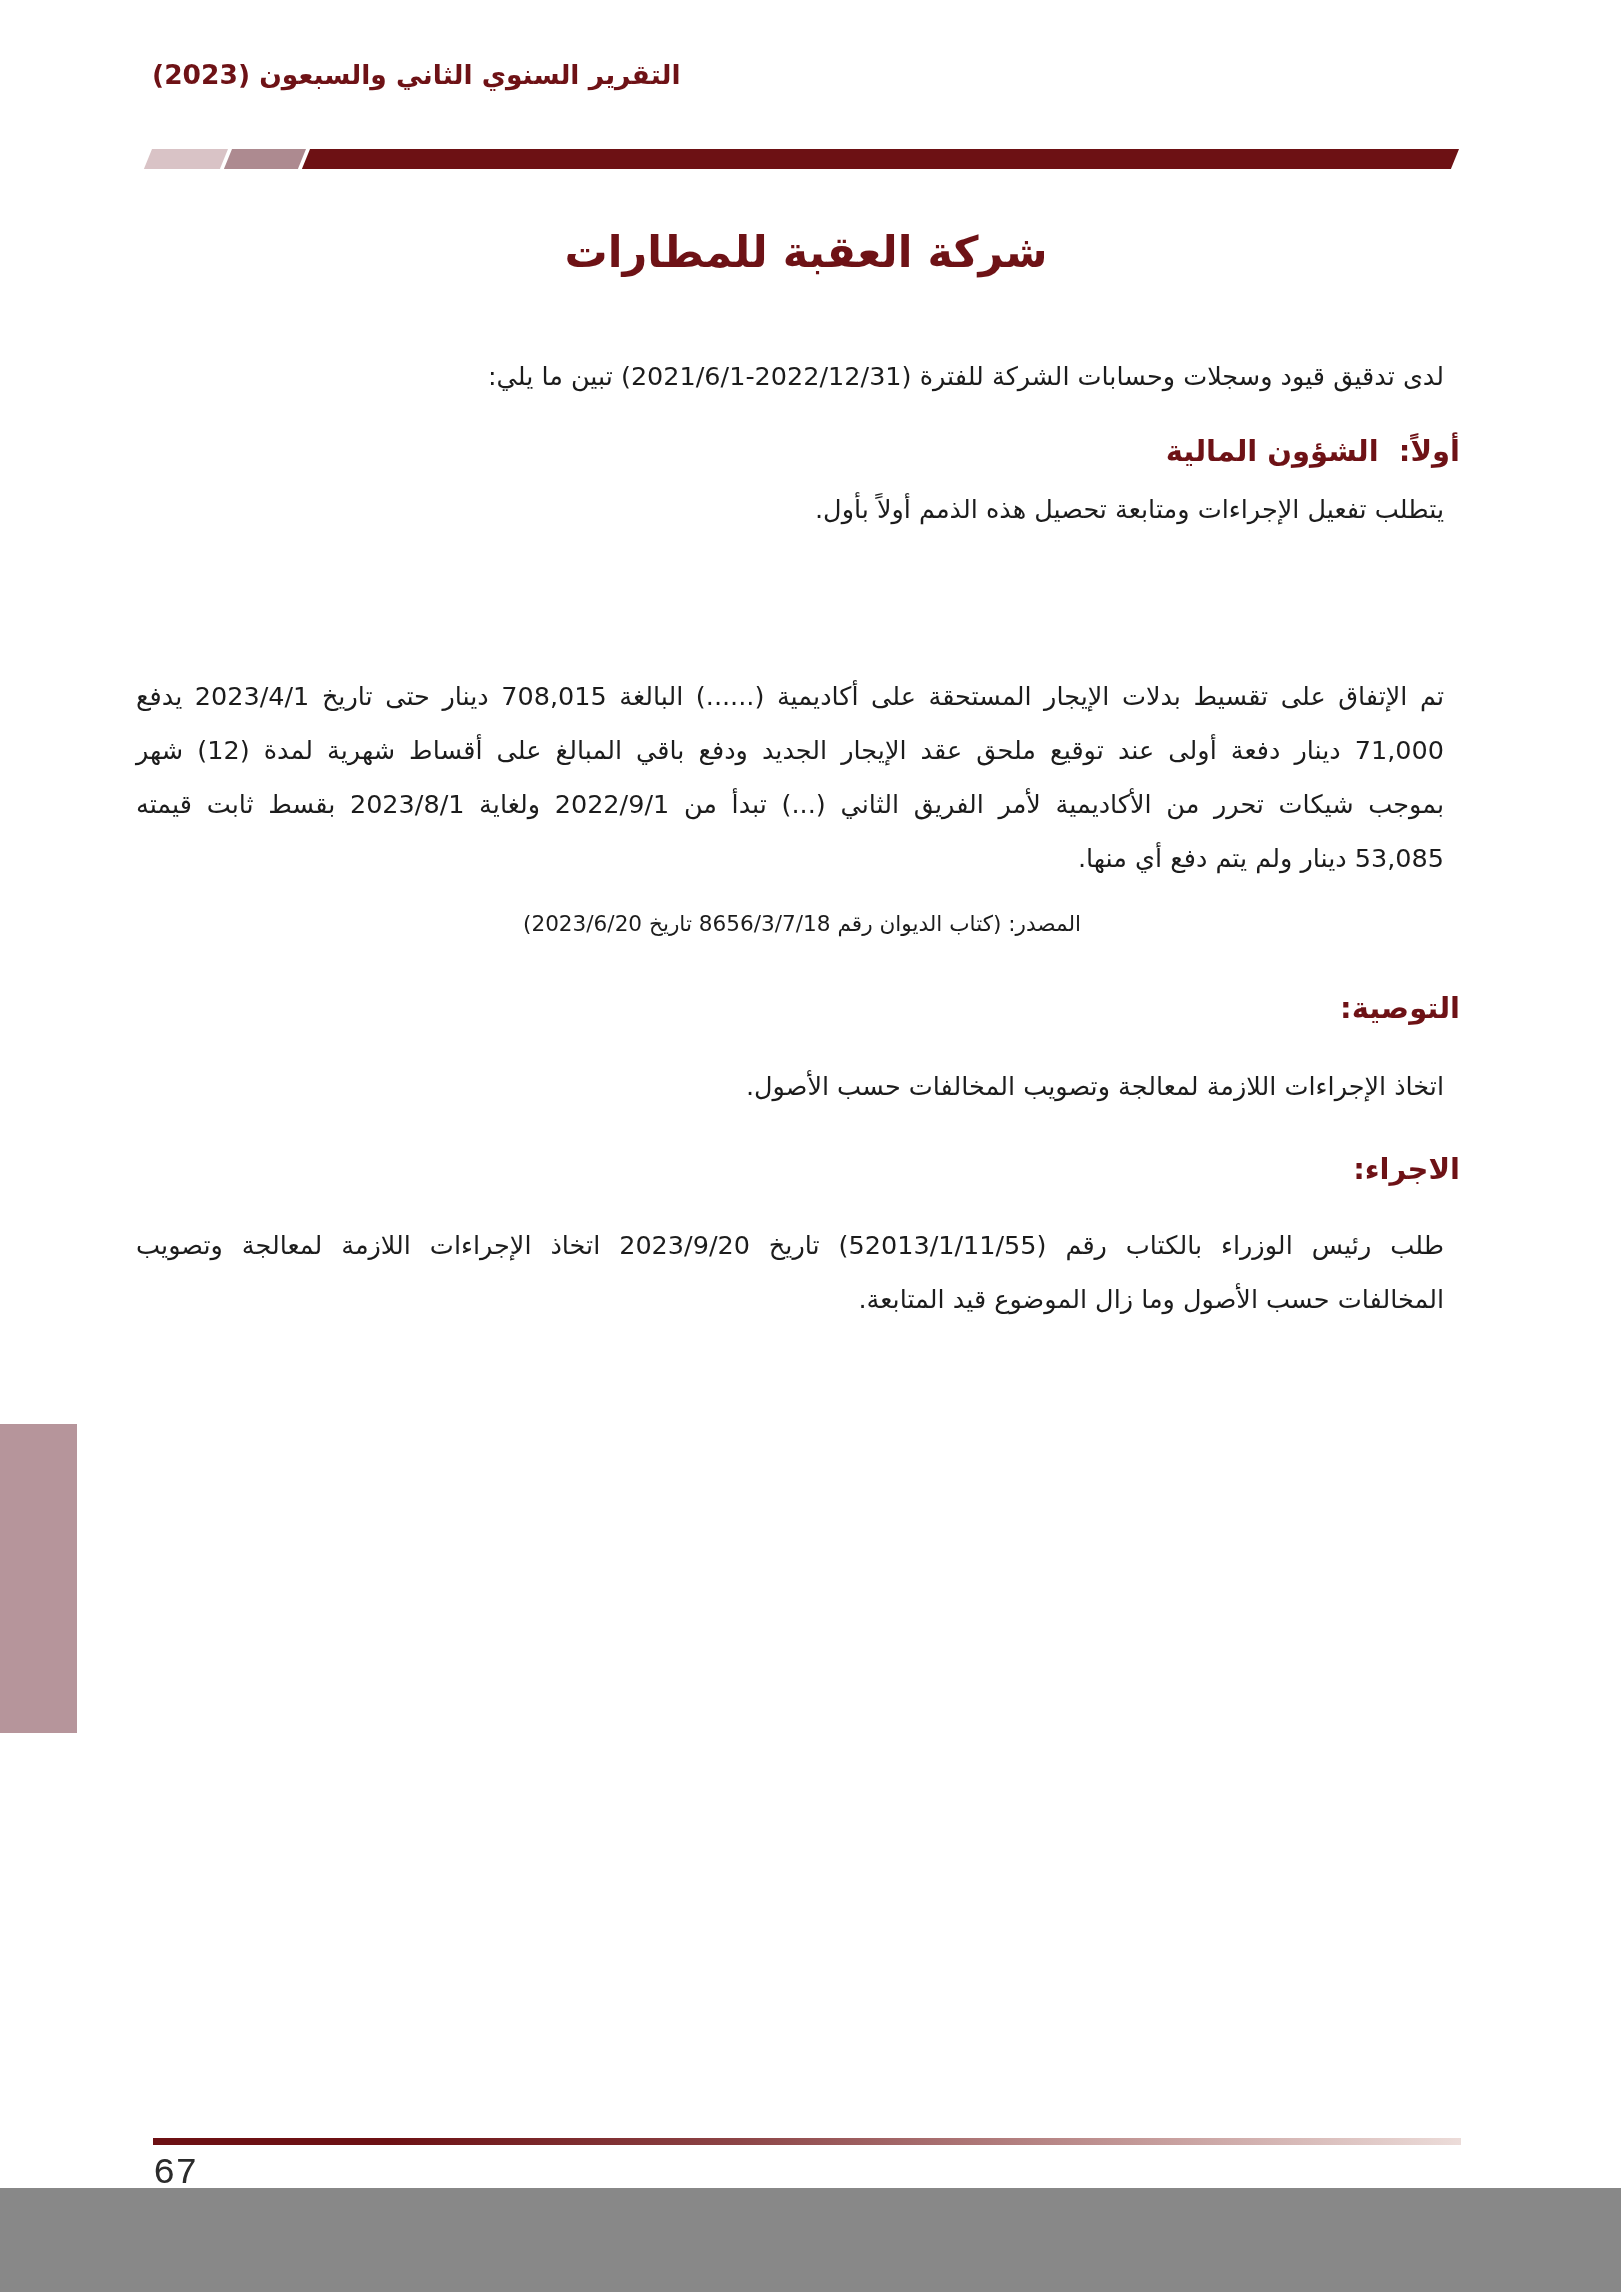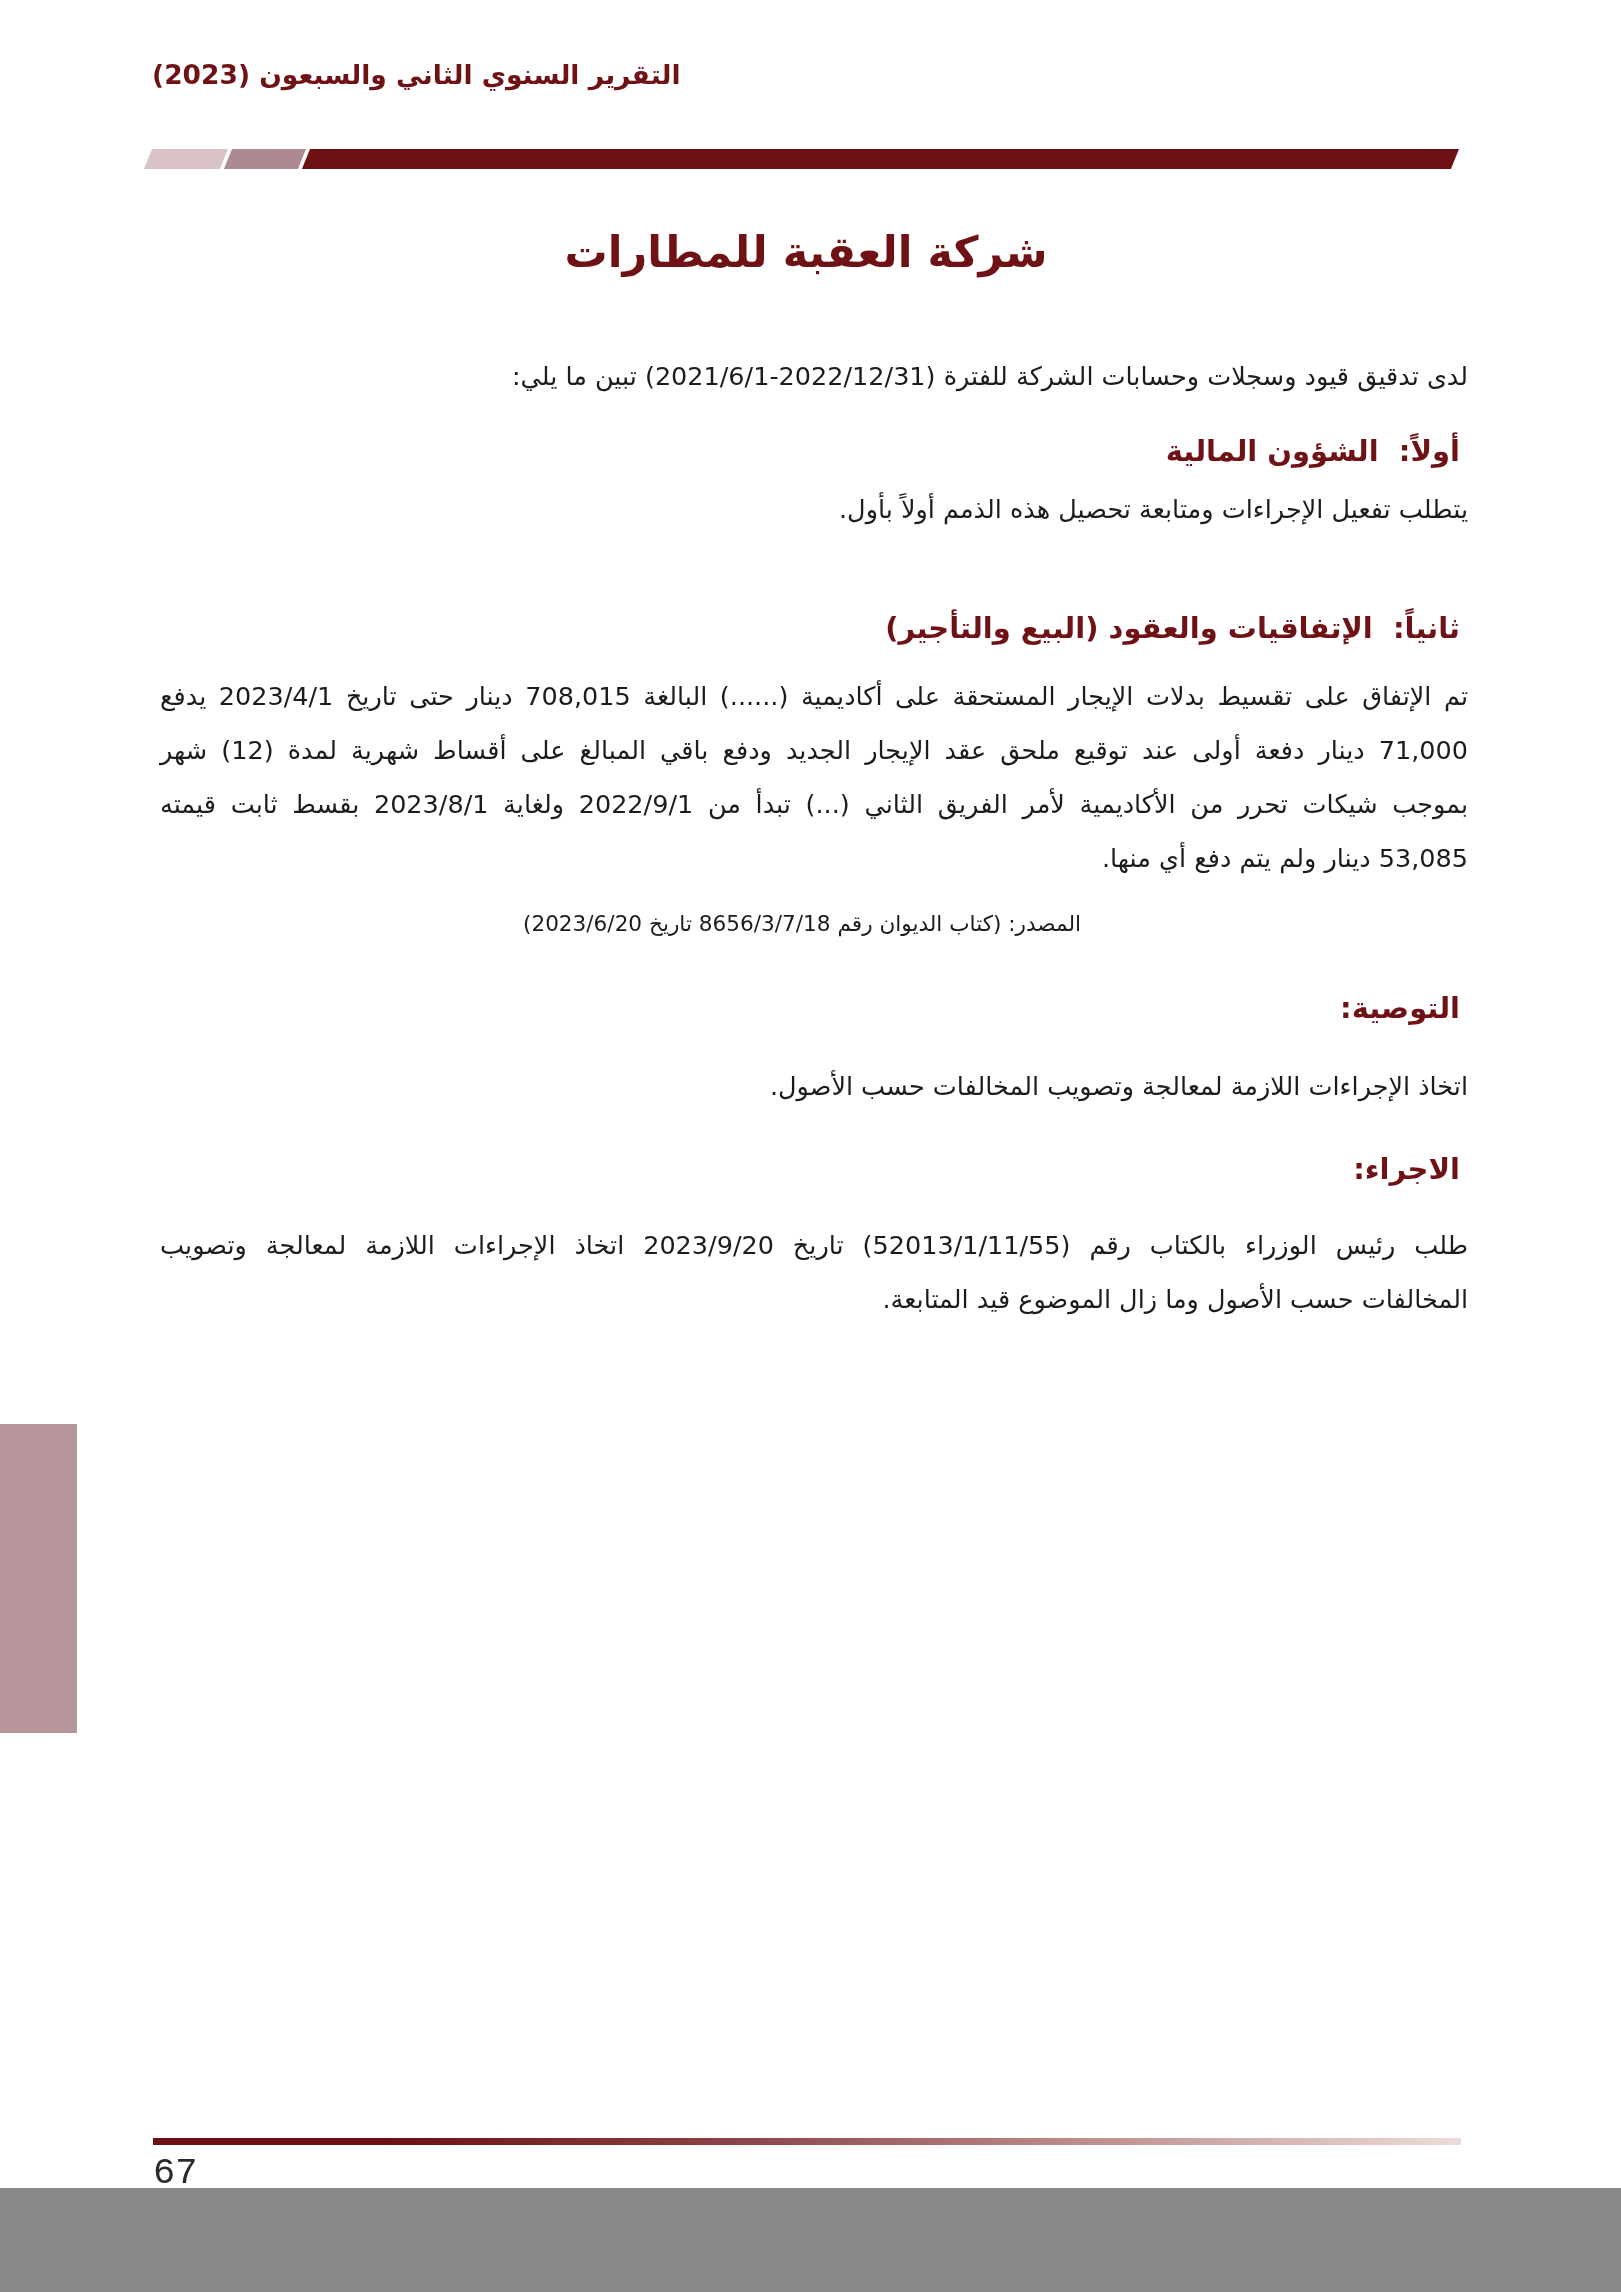--- a/index.html
+++ b/index.html
@@ -36,21 +36,21 @@
     position:absolute;left:152px;width:1308px;margin:0;
     text-align:right;font-size:29px;line-height:45px;
     font-weight:bold;color:#6e1216;white-space:nowrap;
   }
   .h-fin{top:429px;}
   .h-agr{top:606px;}
   .h-rec{top:986px;}
   .h-act{top:1147px;}
   
   .para{
-    position:absolute;left:160px;width:1308px;
+    position:absolute;left:136px;width:1308px;
     font-size:25.5px;line-height:54px;color:#1c1c1c;
   }
   .intro{top:349px;text-align:right;white-space:nowrap;}
   .p-fin{top:482px;}
   .p-agr{top:669px;}
   .p-rec{top:1059px;}
   .p-act{top:1218px;}
   .tline{
     white-space:nowrap;
     text-align:justify;text-align-last:justify;
@@ -91,21 +91,20 @@
   <h1 class="doc-title">شركة العقبة للمطارات</h1>
 
   <div class="para intro">لدى تدقيق قيود وسجلات وحسابات الشركة للفترة (2022/12/31-2021/6/1) تبين ما يلي:</div>
 
   <h2 class="sec-h h-fin">أولاً:&nbsp; الشؤون المالية</h2>
 
   <div class="para p-fin">
       <div class="tline last">يتطلب تفعيل الإجراءات ومتابعة تحصيل هذه الذمم أولاً بأول.</div>
     </div>
 
-  <h2 class="sec-h h-agr">ثانياً:&nbsp; الإتفاقيات والعقود (البيع والتأجير)</h2>
 
   <div class="para p-agr">
       <div class="tline">تم الإتفاق على تقسيط بدلات الإيجار المستحقة على أكاديمية (......) البالغة 708,015 دينار حتى تاريخ 2023/4/1 يدفع</div>
       <div class="tline">71,000 دينار دفعة أولى عند توقيع ملحق عقد الإيجار الجديد ودفع باقي المبالغ على أقساط شهرية لمدة (12) شهر</div>
       <div class="tline">بموجب شيكات تحرر من الأكاديمية لأمر الفريق الثاني (...) تبدأ من 2022/9/1 ولغاية 2023/8/1 بقسط ثابت قيمته</div>
       <div class="tline last">53,085 دينار ولم يتم دفع أي منها.</div>
     </div>
 
   <div class="source">المصدر: (كتاب الديوان رقم 8656/3/7/18 تاريخ 2023/6/20)</div>
 

